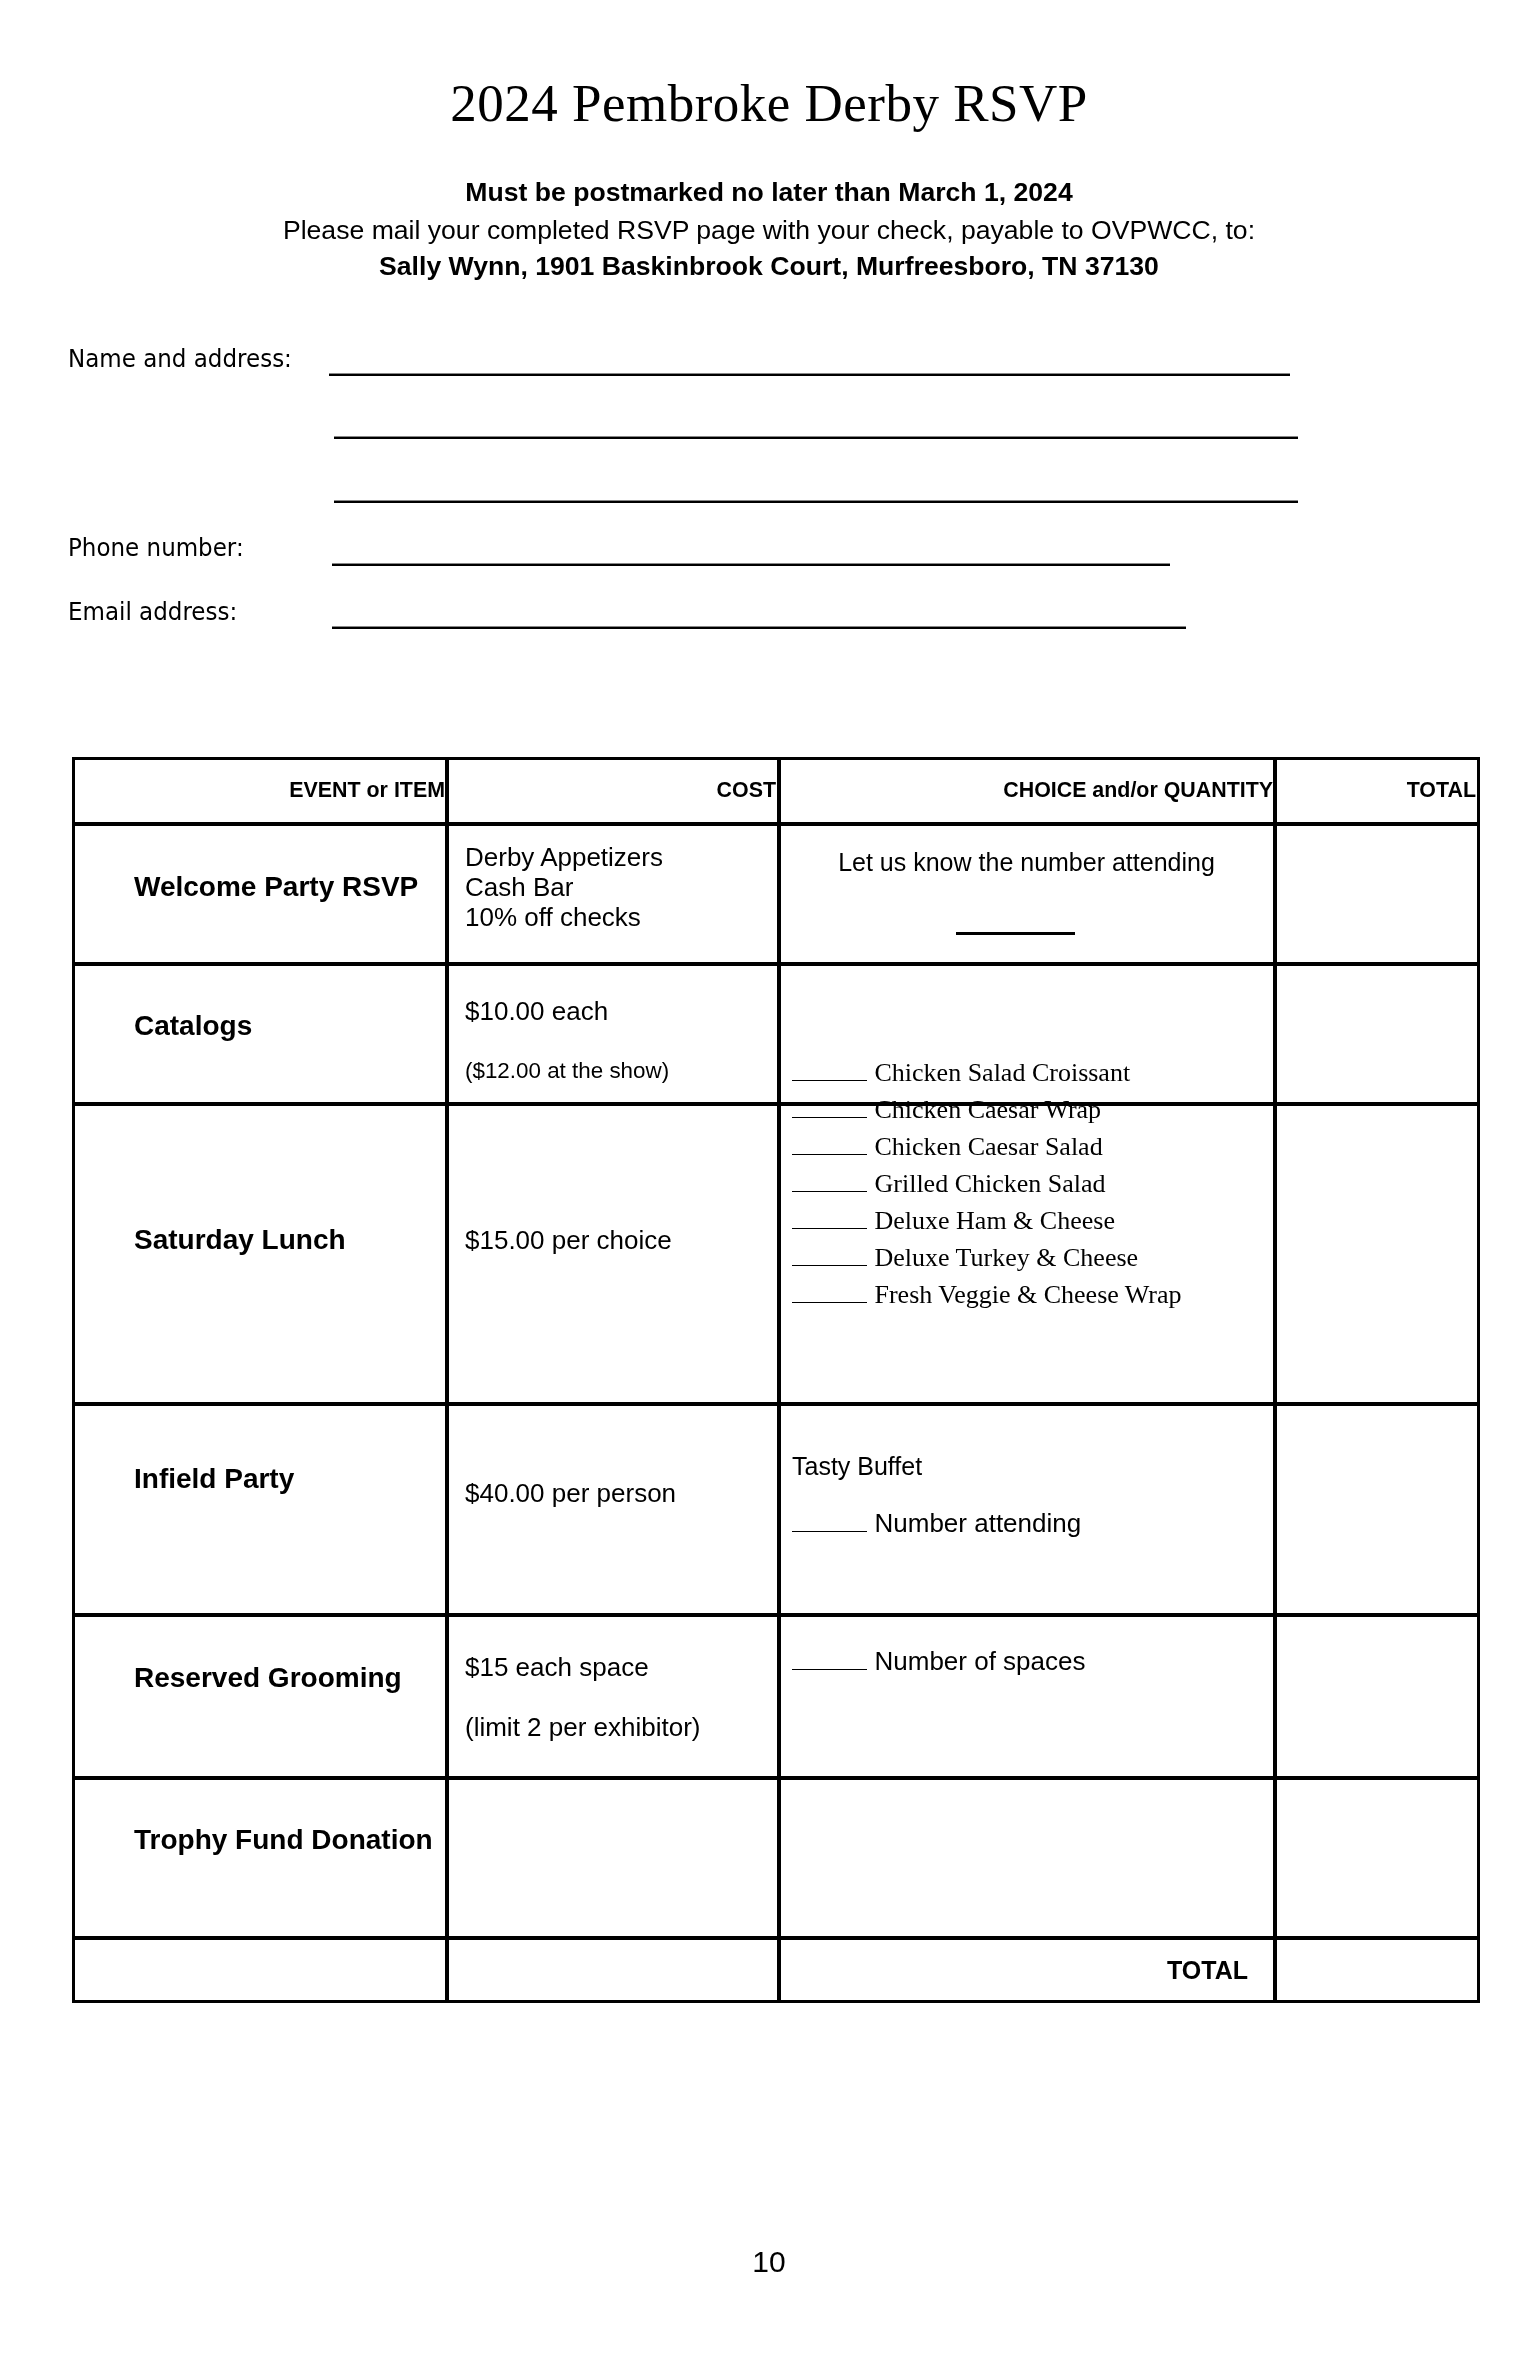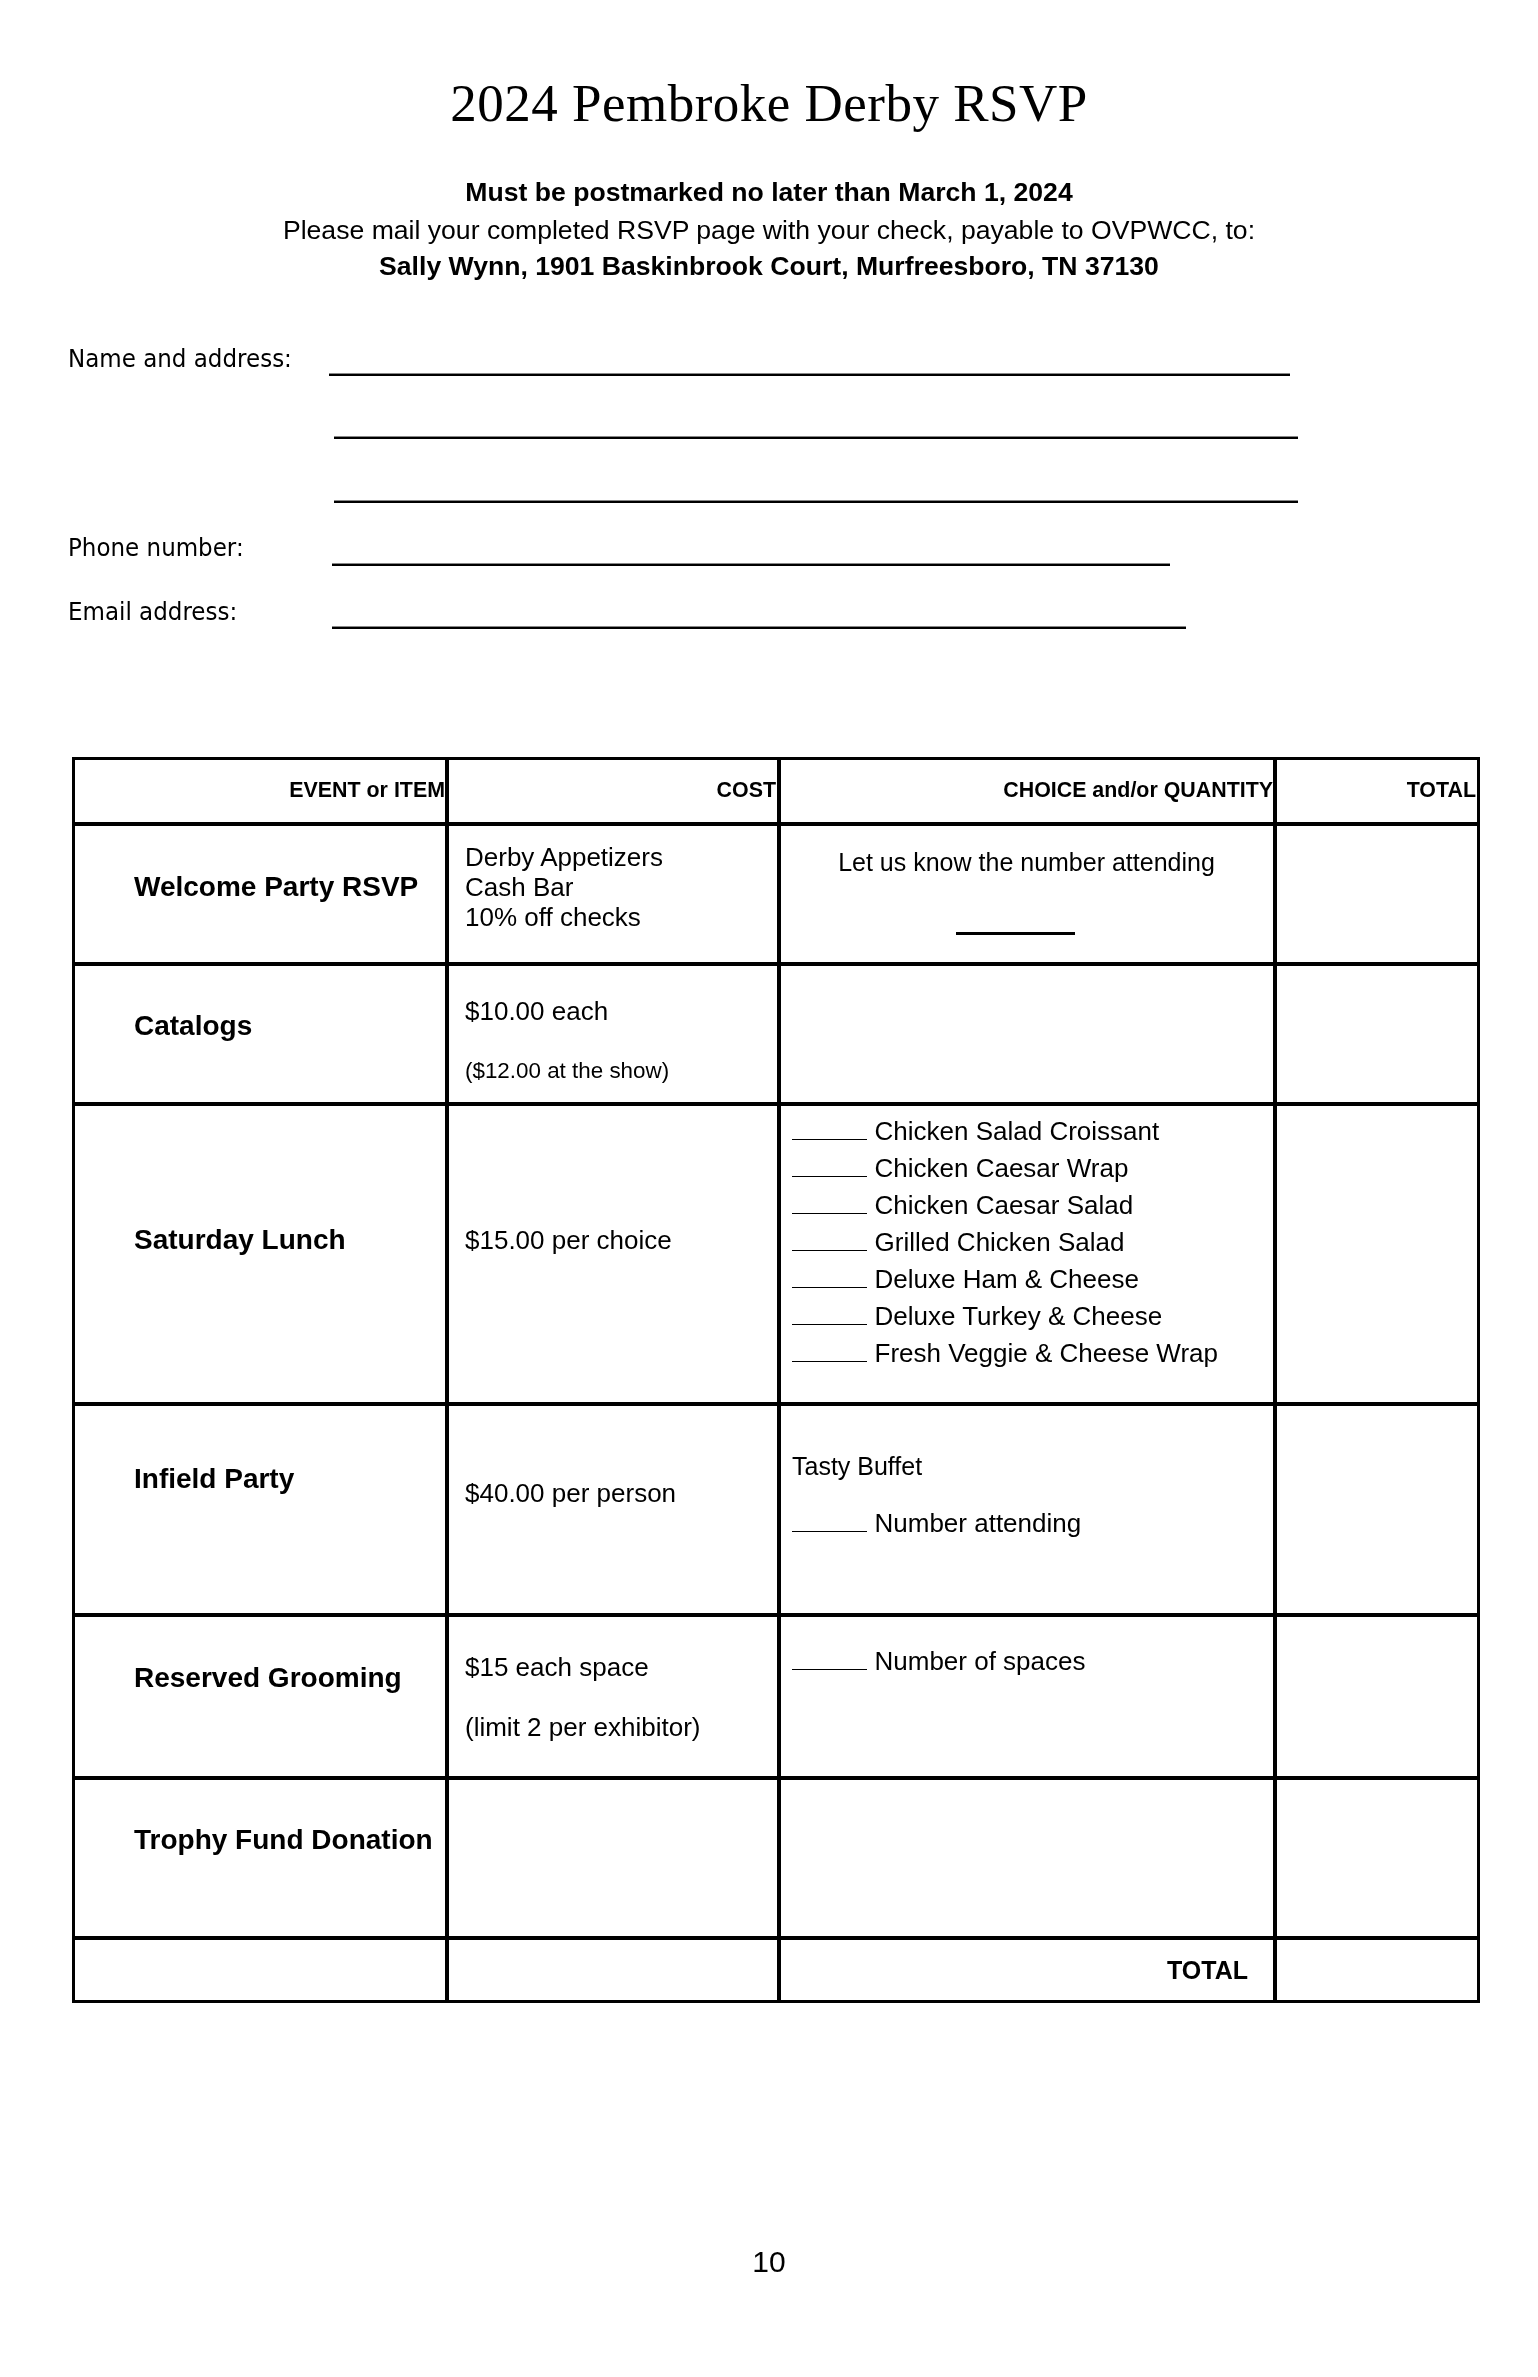--- a/index.html
+++ b/index.html
@@ -165,21 +165,21 @@
 <div class="abs ev" style="top:1009px;">Catalogs</div>
 <div class="abs cost" style="top:996px;">
   <div>$10.00 each</div>
   <div class="cost-small">($12.00 at the show)</div>
 </div>
 <div class="abs" style="left:780px; top:966px; width:493px; height:136px;"></div>
 <div class="abs" style="left:1277px; top:966px; width:199px; height:136px;"></div>
 
 <div class="abs ev" style="top:1223px;">Saturday Lunch</div>
 <div class="abs cost" style="top:1225px;">$15.00 per choice</div>
-<div class="abs choice choice-list" style="top:1113px;">
+<div class="abs choice choice-list" style="top:1054px;font-family:Liberation Serif, serif;">
   <div class="item"><span class="blank"></span><span>Chicken Salad Croissant</span></div>
   <div class="item"><span class="blank"></span><span>Chicken Caesar Wrap</span></div>
   <div class="item"><span class="blank"></span><span>Chicken Caesar Salad</span></div>
   <div class="item"><span class="blank"></span><span>Grilled Chicken Salad</span></div>
   <div class="item"><span class="blank"></span><span>Deluxe Ham &amp; Cheese</span></div>
   <div class="item"><span class="blank"></span><span>Deluxe Turkey &amp; Cheese</span></div>
   <div class="item"><span class="blank"></span><span>Fresh Veggie &amp; Cheese Wrap</span></div>
 </div>
 <div class="abs" style="left:1277px; top:1106px; width:199px; height:296px;"></div>
 

